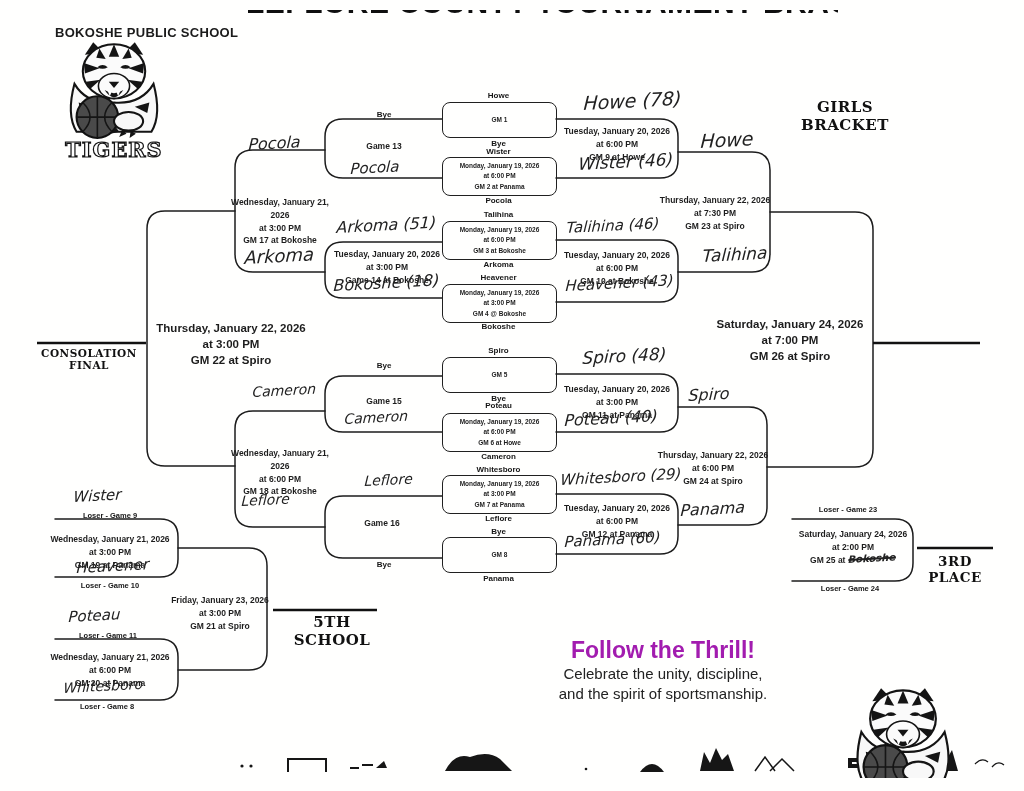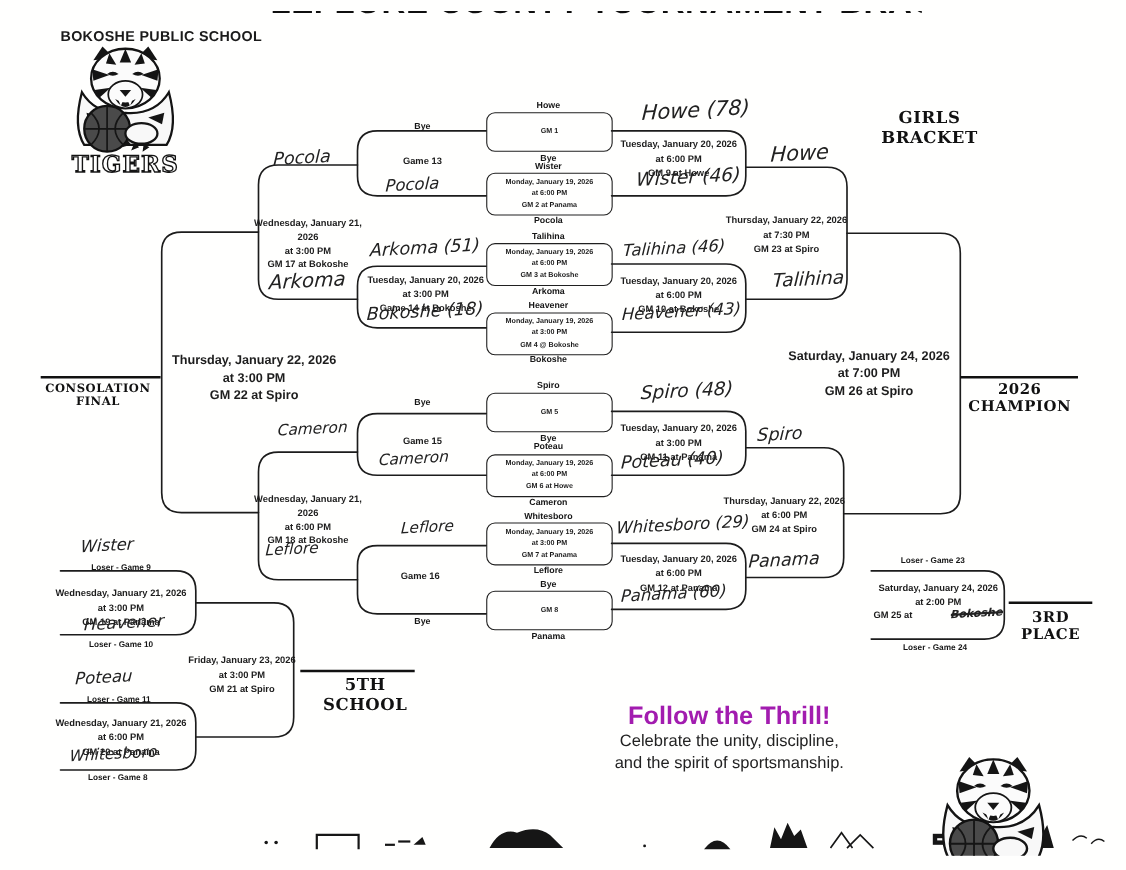--- a/index.html
+++ b/index.html
@@ -15,21 +15,21 @@
   .sched{font-weight:bold;text-align:center;white-space:pre-line;color:#1d1d1d;}
   .s65{font-size:6.5px;line-height:1.6;}
   .s85{font-size:8.5px;line-height:1.5;}
   .s11{font-size:11.5px;line-height:1.4;}
   .loser{font-size:7.5px;font-weight:bold;text-align:center;color:#161616;}
   .box{position:absolute;border:1.5px solid #202020;border-radius:8px;background:transparent;
        display:flex;align-items:center;justify-content:center;}
   .hw{position:absolute;font-family:"DejaVu Sans",sans-serif;font-style:italic;color:#222;
       white-space:nowrap;transform:rotate(-3deg) skewX(-6deg);transform-origin:left bottom;}
   .scribble{text-decoration:line-through;text-decoration-thickness:2px;}
-  .venue-row{display:flex;justify-content:space-between;align-items:baseline;gap:3px;}
+  .venue-row{display:flex;justify-content:center;align-items:baseline;gap:3px;}
   .thrill-h{font-size:23px;font-weight:bold;text-align:center;color:#a21caf;}
   .thrill-t{font-size:15px;text-align:center;color:#222;white-space:pre-line;line-height:1.35;}
   svg{display:block;}
 </style>
 </head>
 <body>
 
 <div class="page">
 
   <div class="title-clip" style="left:246px;top:10px;width:592px;height:16px;">
@@ -210,21 +210,20 @@
 GM 12 at Panama</div>
   <div class="abs sched s85" style="left:658px;top:194px;width:114px;">Thursday, January 22, 2026
 at 7:30 PM
 GM 23 at Spiro</div>
   <div class="abs sched s85" style="left:656px;top:449px;width:114px;">Thursday, January 22, 2026
 at 6:00 PM
 GM 24 at Spiro</div>
   <div class="abs sched s11" style="left:714px;top:316px;width:152px;">Saturday, January 24, 2026
 at 7:00 PM
 GM 26 at Spiro</div>
-  <div class="abs slab" style="left:872px;top:346px;width:110px;font-size:13.5px;">2026 CHAMPION</div>
 
   <div class="abs loser" style="left:60px;top:511px;width:100px;">Loser - Game 9</div>
   <div class="abs sched s85" style="left:48px;top:533px;width:124px;">Wednesday, January 21, 2026
 at 3:00 PM
 GM 19 at Panama</div>
   <div class="abs loser" style="left:60px;top:581px;width:100px;">Loser - Game 10</div>
   <div class="abs loser" style="left:58px;top:631px;width:100px;">Loser - Game 11</div>
   <div class="abs sched s85" style="left:48px;top:651px;width:124px;">Wednesday, January 21, 2026
 at 6:00 PM
 GM 20 at Panama</div>

